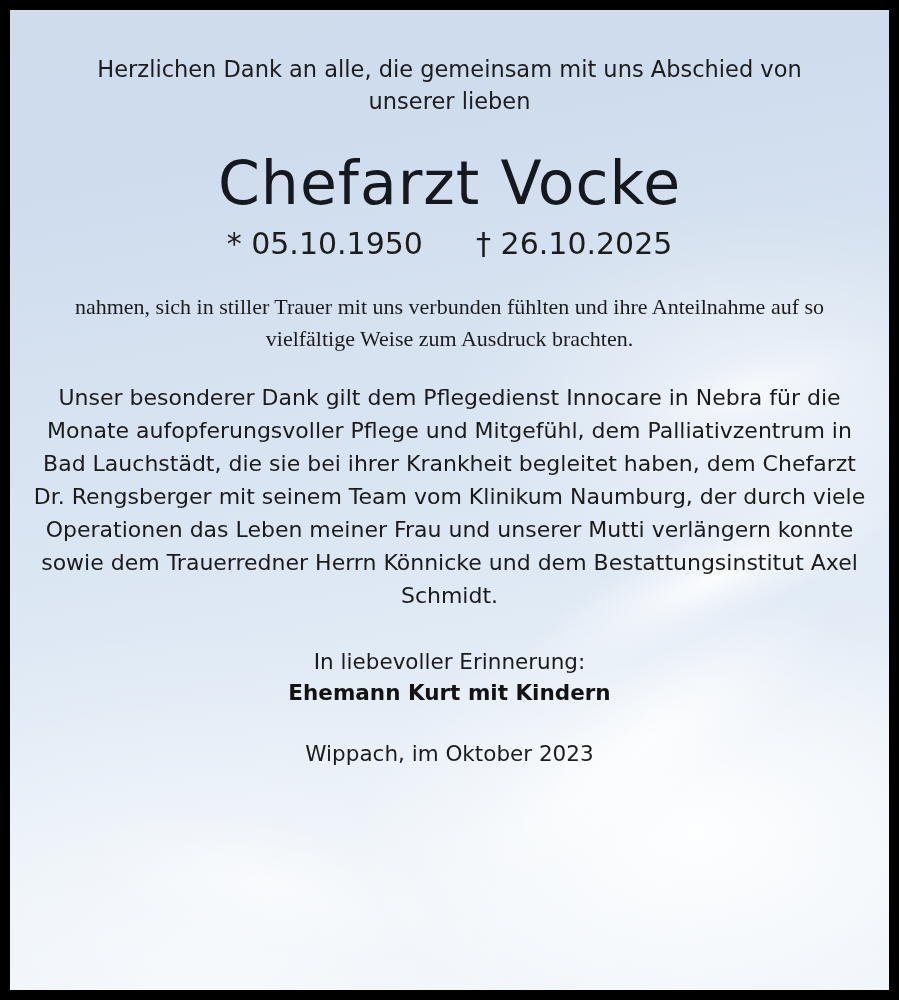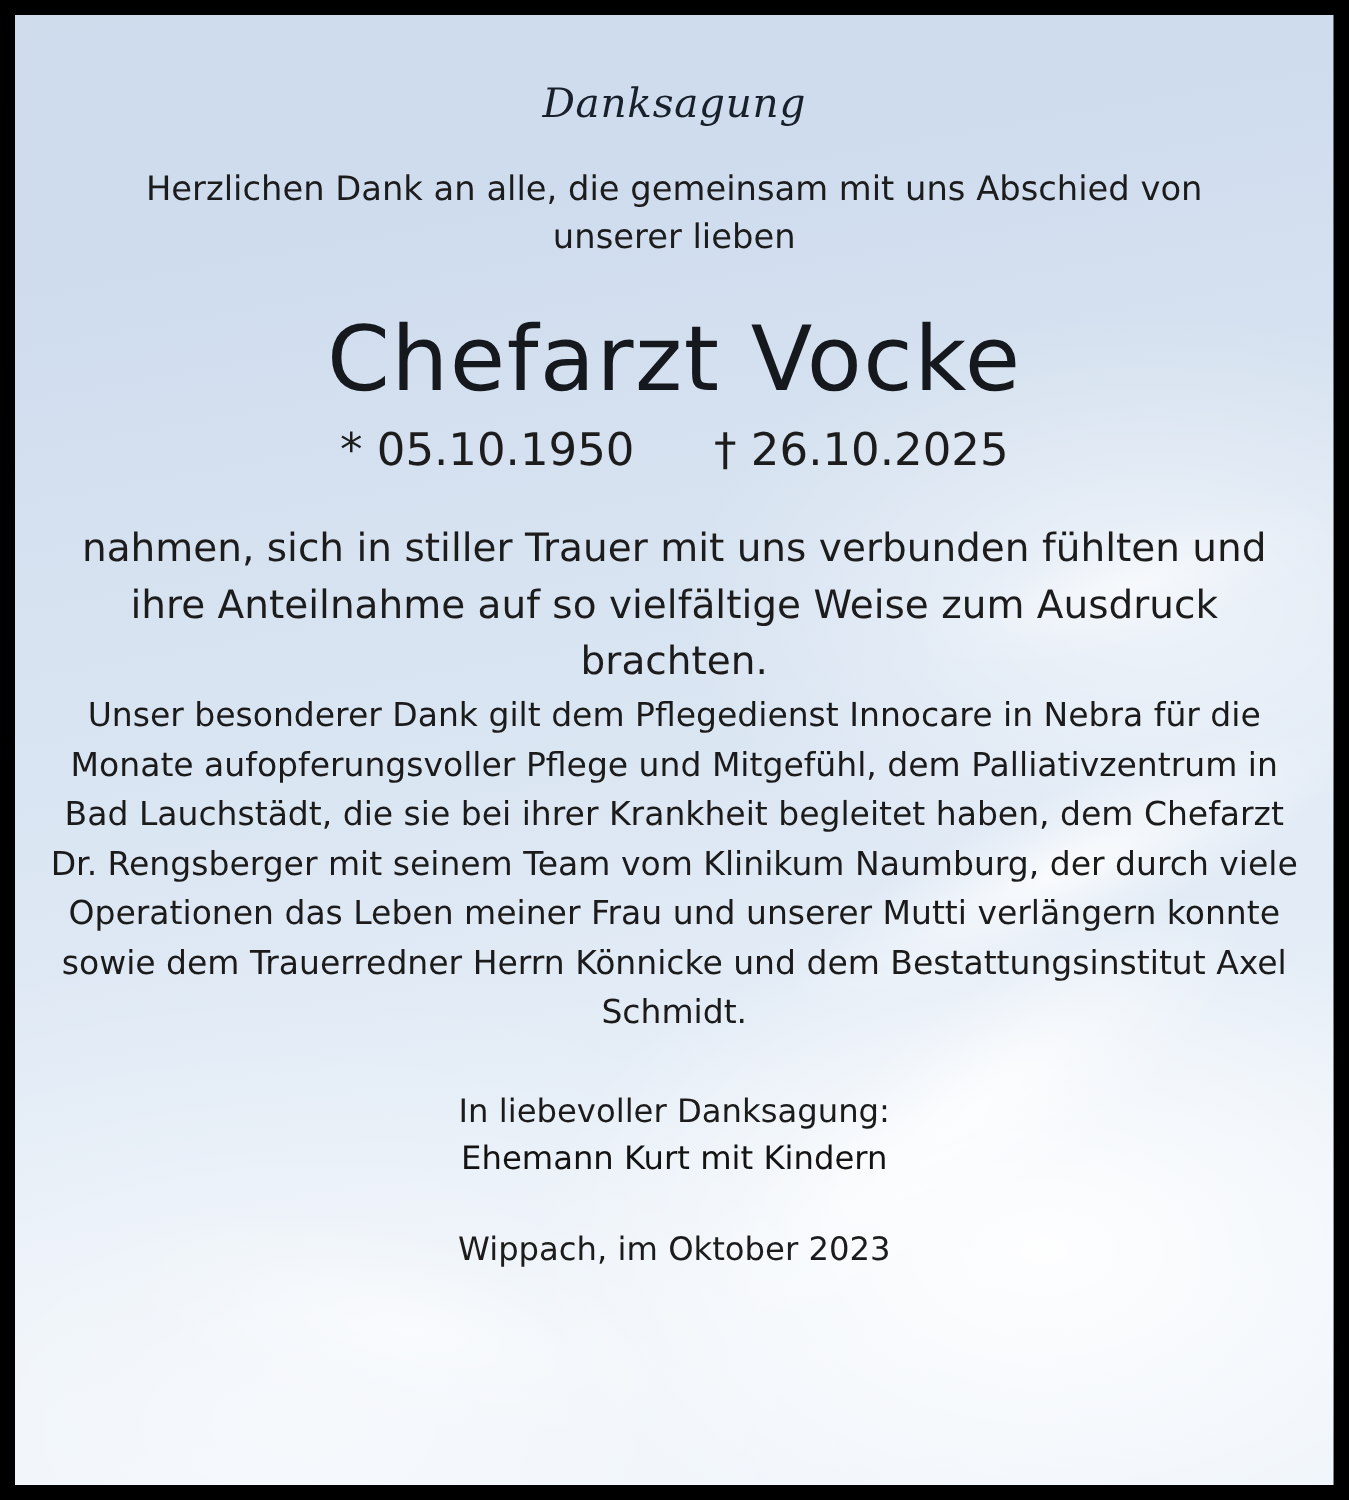--- a/index.html
+++ b/index.html
@@ -87,72 +87,73 @@
   .dates {
     font-size: 30px;
     color: #1c1c1c;
     margin-bottom: 30px;
   }
   .dates .gap {
     display: inline-block;
     width: 34px;
   }
   .para {
-    font-size: 26px;
+    font-size: 22px;
     line-height: 1.45;
     color: #1c1c1c;
     padding: 0 24px;
+    margin-bottom: 26px;
+    font-family: Liberation Serif, serif;
   }
   .para-thanks {
     font-size: 22px;
     line-height: 1.5;
     padding: 0 22px;
     margin-bottom: 34px;
   }
   .memory {
     font-size: 21.5px;
     line-height: 1.5;
     margin-bottom: 2px;
   }
   .family {
     font-size: 21.5px;
-    font-weight: normal;
+    font-weight: bold;
     color: #131313;
     margin-bottom: 36px;
   }
   .place {
     font-size: 21.5px;
     color: #1c1c1c;
   }
   .nowrap { white-space: nowrap; }
 </style>
 </head>
 <body>
 
 <div class="notice">
   <div class="cloud-streak streak-c"></div>
   <div class="cloud-streak streak-a"></div>
   <div class="cloud-streak streak-b"></div>
   <div class="cloud-streak streak-d"></div>
 
   <div class="content">
-    <div class="headline">Danksagung</div>
 
     <div class="intro">Herzlichen Dank an alle, die gemeinsam mit uns Abschied von unserer lieben</div>
 
     <div class="name">Chefarzt Vocke</div>
 
     <div class="dates">
       <span class="nowrap">* 05.10.1950</span>
       <span class="gap"></span>
       <span class="nowrap">† 26.10.2025</span>
     </div>
 
     <div class="para">nahmen, sich in stiller Trauer mit uns verbunden fühlten und ihre Anteilnahme auf so vielfältige Weise zum Ausdruck brachten.</div>
 
     <div class="para-thanks">Unser besonderer Dank gilt dem Pflegedienst Innocare in Nebra für die Monate aufopferungsvoller Pflege und Mitgefühl, dem Palliativzentrum in Bad Lauchstädt, die sie bei ihrer Krankheit begleitet haben, dem Chefarzt Dr. Rengsberger mit seinem Team vom Klinikum Naumburg, der durch viele Operationen das Leben meiner Frau und unserer Mutti verlängern konnte sowie dem Trauerredner Herrn Könnicke und dem Bestattungsinstitut Axel Schmidt.</div>
 
-    <div class="memory">In liebevoller Danksagung:</div>
+    <div class="memory">In liebevoller Erinnerung:</div>
     <div class="family">Ehemann Kurt mit Kindern</div>
 
     <div class="place">Wippach, im Oktober 2023</div>
   </div>
 </div>
 
 </body></html>

